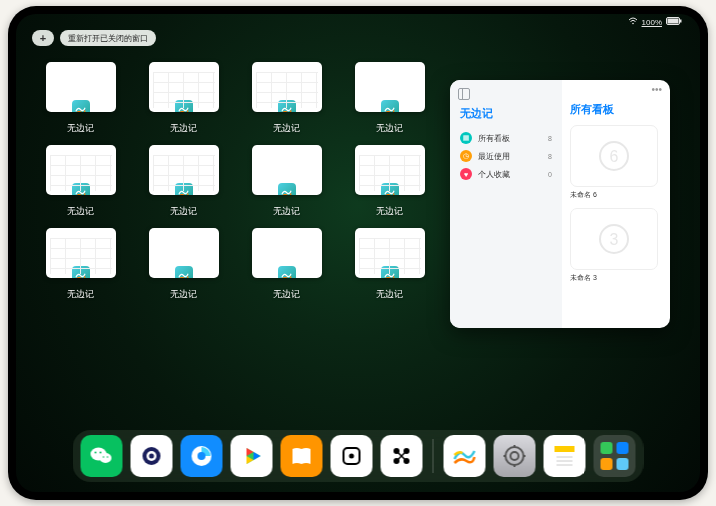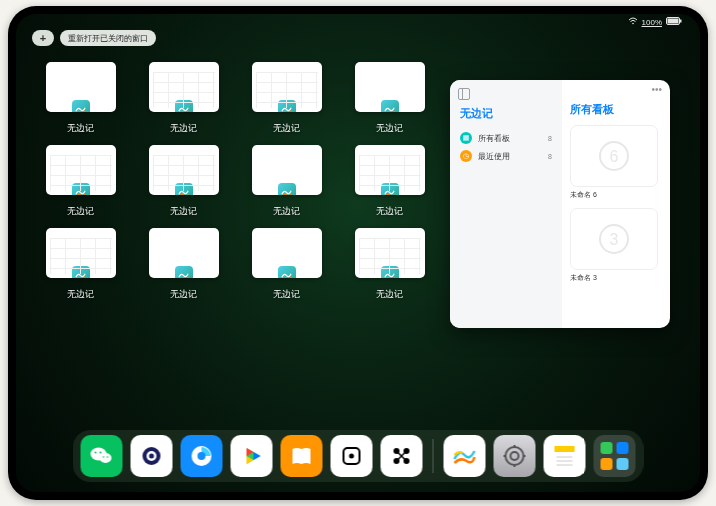--- a/index.html
+++ b/index.html
@@ -320,20 +320,25 @@
             <div class="mw-item">
               <div class="mw-icon" style="background: rgb(0, 199, 190);">▦</div>
               <span class="mw-item-label">所有看板</span>
               <span class="mw-count">8</span>
             </div>
             <div class="mw-item">
               <div class="mw-icon" style="background: rgb(255, 159, 10);">◷</div>
               <span class="mw-item-label">最近使用</span>
               <span class="mw-count">8</span>
             </div>
+            <div class="mw-item">
+              <div class="mw-icon" style="background: rgb(255, 55, 95);">♥</div>
+              <span class="mw-item-label">个人收藏</span>
+              <span class="mw-count">0</span>
+            </div>
           </div>
       </div>
       <div class="mw-main">
         <div class="mw-ellipsis">•••</div>
         <div class="mw-main-title">所有看板</div>
         <div id="boards">
             <div class="board">
               <div class="board-thumb">
                 <svg width="36" height="36" viewBox="0 0 36 36">
                   <circle cx="18" cy="18" r="14" stroke="#bbb" stroke-width="2" fill="none"></circle>

